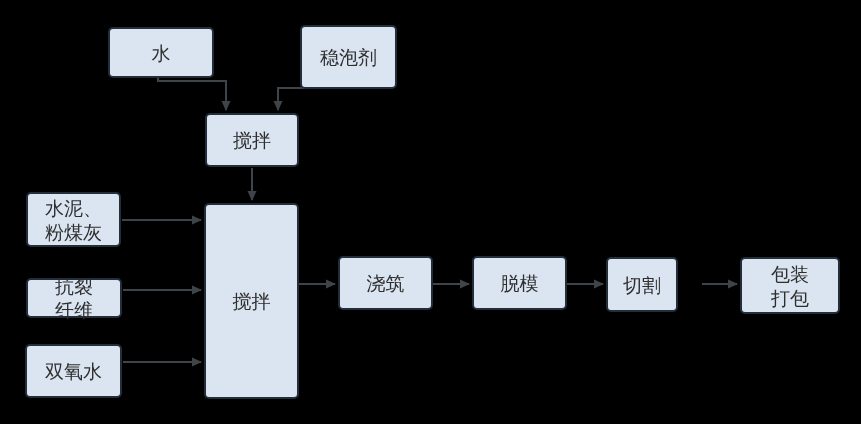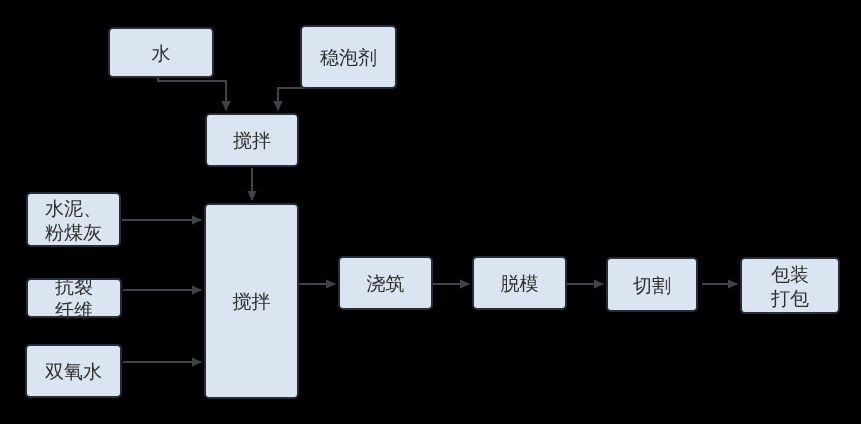--- a/index.html
+++ b/index.html
@@ -108,21 +108,21 @@
   </div>
 
   <div class="node" style="left:338px; top:256px; width:95px; height:54px;align-items:center;">
     <span>浇筑</span>
   </div>
 
   <div class="node" style="left:472px; top:256px; width:95px; height:54px;">
     <span>脱模</span>
   </div>
 
-  <div class="node" style="left:606px; top:257px; width:92px; height:55px;">
+  <div class="node" style="left:606px; top:257px; width:72px; height:55px;">
     <span>切割</span>
   </div>
 
   <div class="node" style="left:740px; top:257px; width:100px; height:57px;">
     <span>包装</span>
     <span>打包</span>
   </div>
 
 </div>
 

